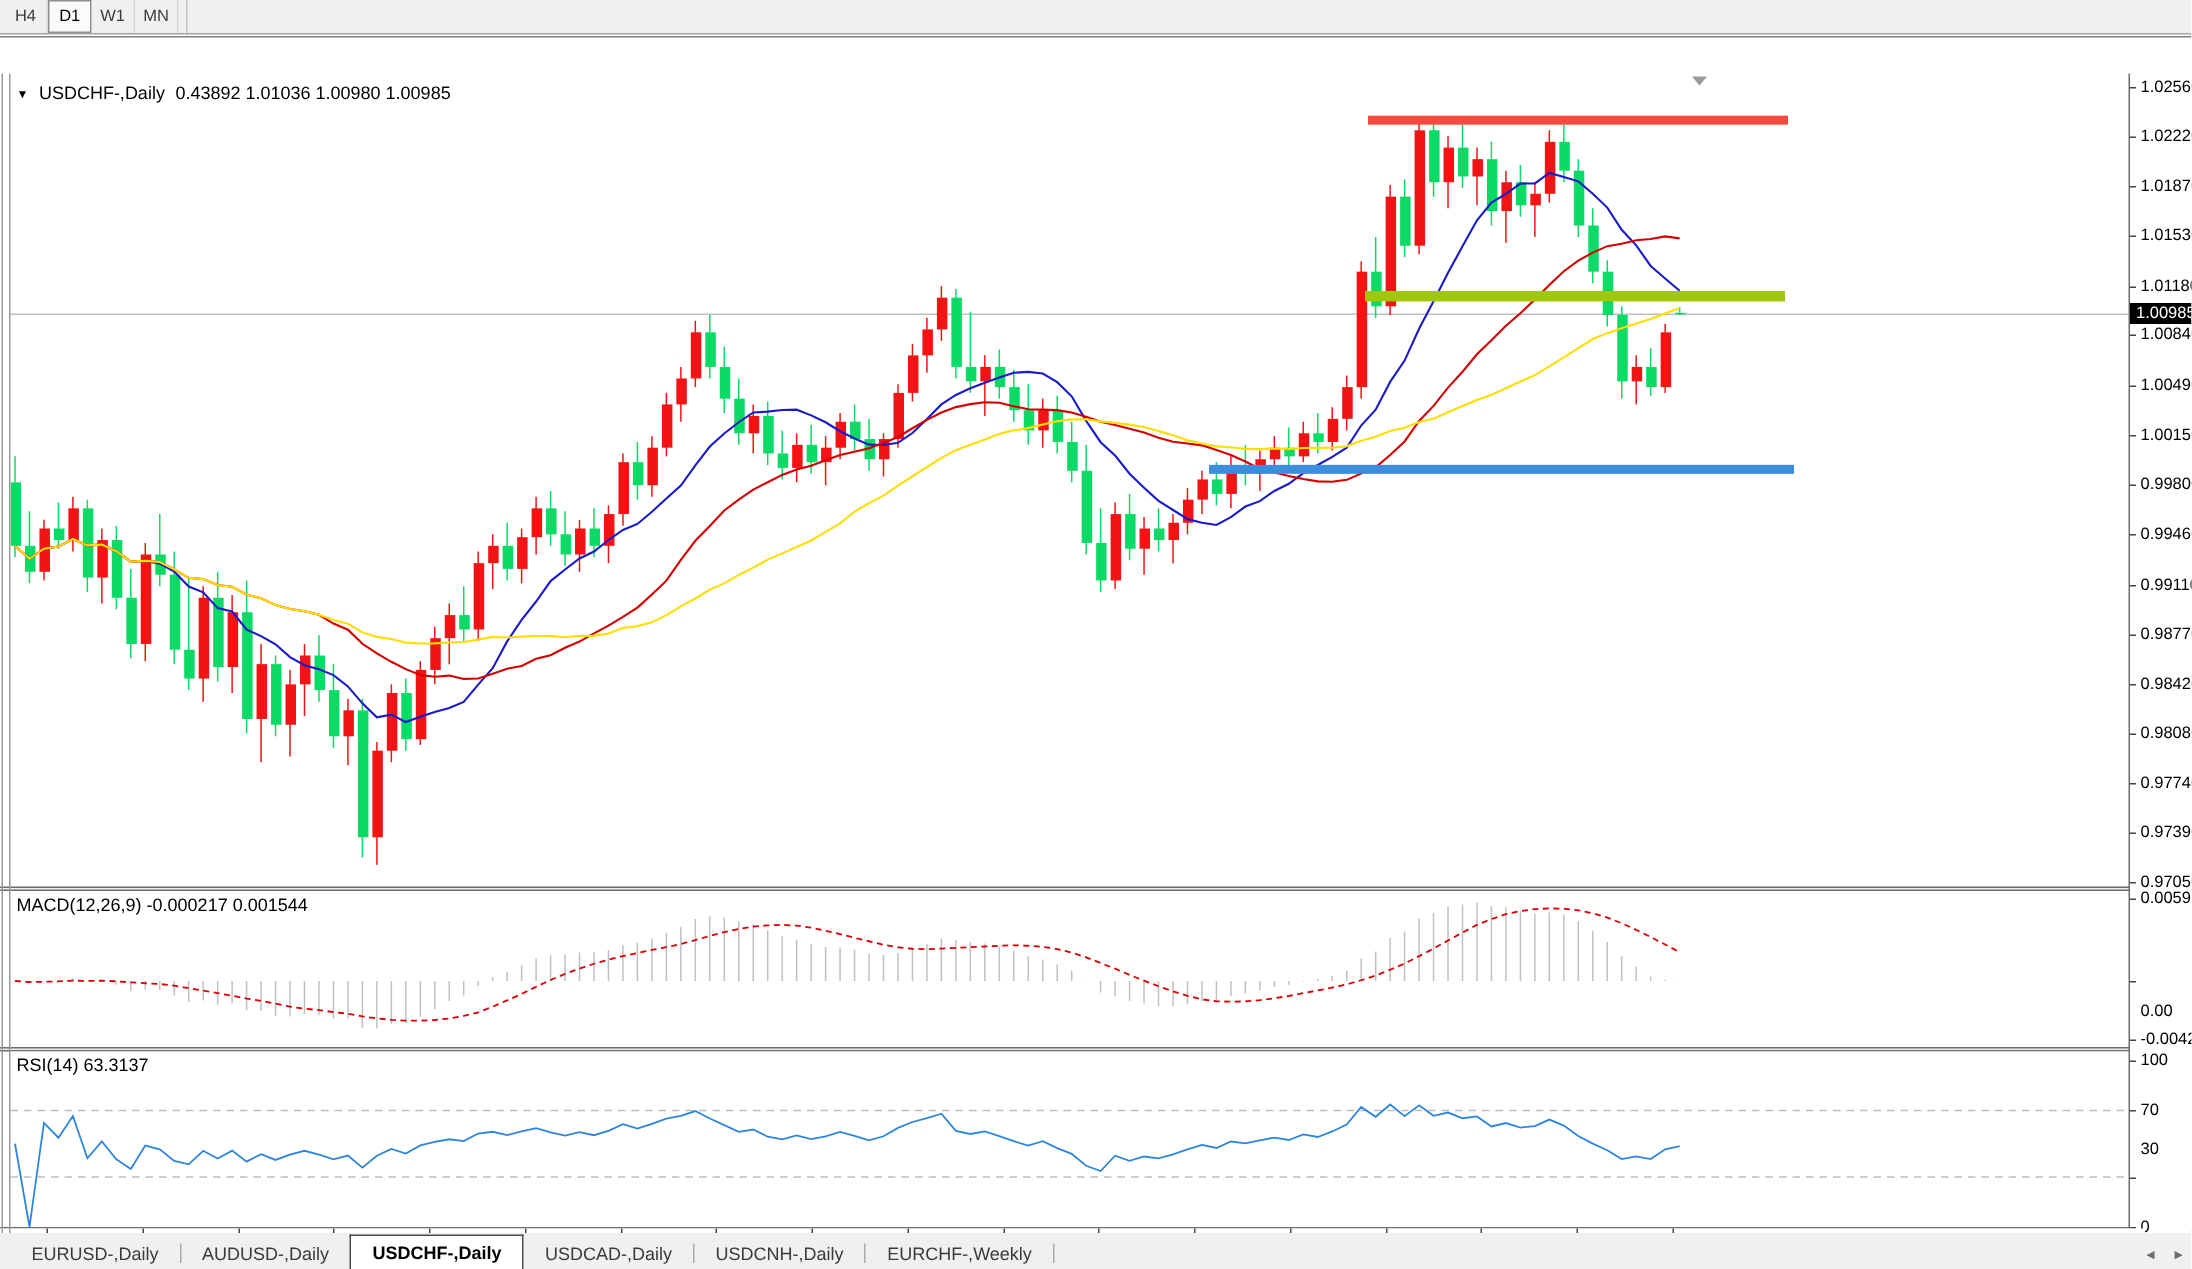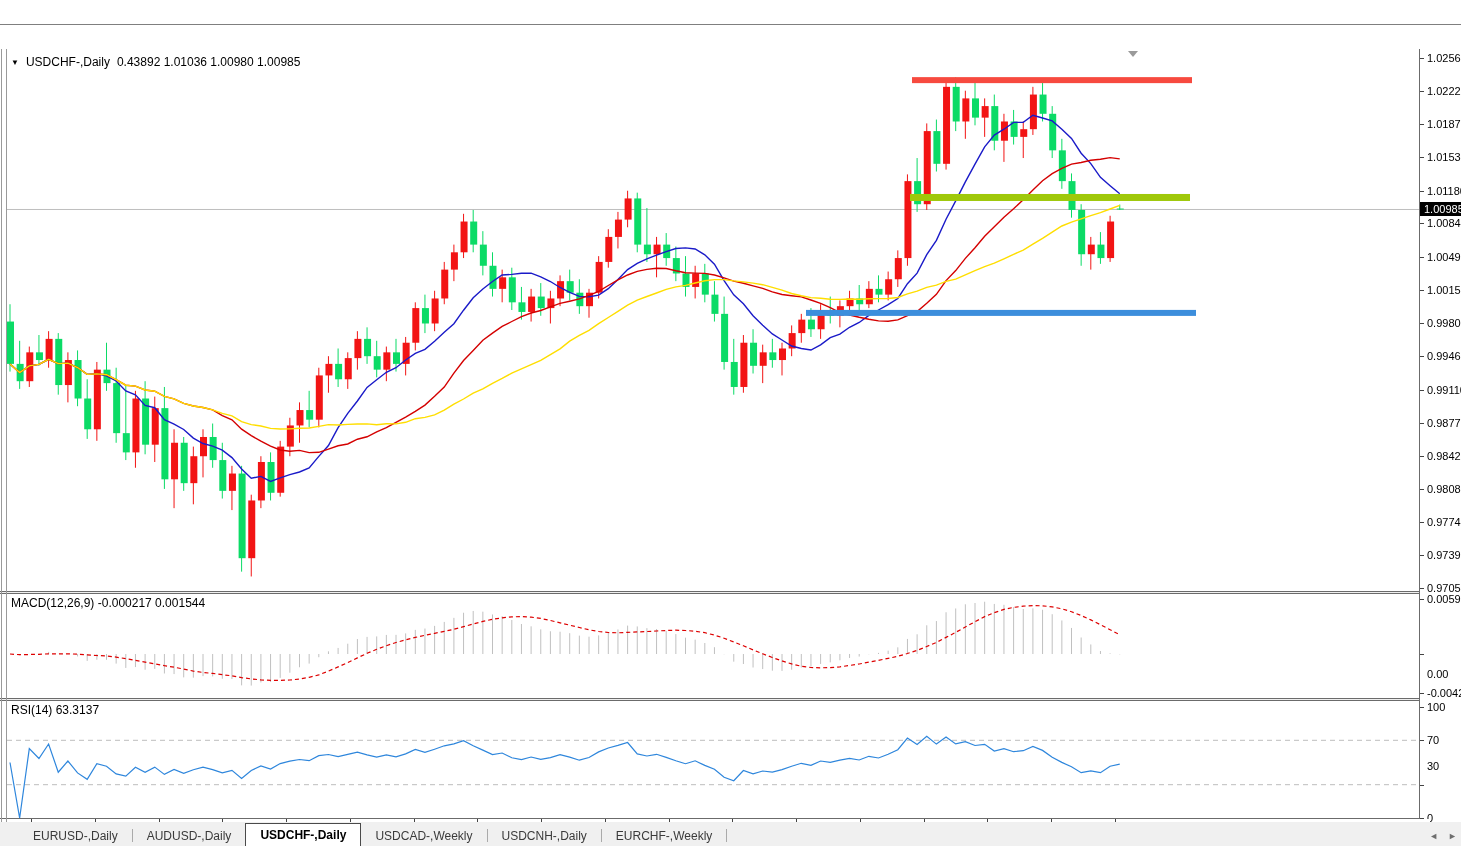--- a/index.html
+++ b/index.html
@@ -31,32 +31,39 @@
 .date-axis{position:absolute;left:0;top:794px;width:1430px;height:26px;background:#fff;font-size:11px}
 .date-tick{position:absolute;top:0;width:1px;height:4px;background:#444}
 .date-label{position:absolute;top:7px;transform:translateX(-50%);white-space:nowrap}
 .chart-title{position:absolute;left:11px;top:30px;font-size:12px;display:flex;align-items:center;gap:7px}
 .menu-tri{font-size:8px;color:#000}
 .ind-label{position:absolute;left:11px;font-size:12px}
 #macd-label{top:571px}
 #rsi-label{top:678px}
 .shift-marker{position:absolute;left:1128px;top:26px;width:0;height:0;border-left:5px solid transparent;border-right:5px solid transparent;border-top:6px solid #9a9a9a}
 
-.tabbar{position:absolute;left:0;top:822px;width:1461px;height:24px;background:#f0f0f0;display:flex;align-items:flex-end;padding-left:19px}
+.tabbar{position:absolute;left:0;top:822px;width:1461px;height:24px;background:#f0f0f0;display:flex;align-items:flex-end;padding-left:7px}
 .tab{height:21px;display:flex;align-items:center;padding:0 14px;font-size:12px;color:#3a3a3a;cursor:default;white-space:nowrap}
 .tab.active{background:#fff;border:1px solid #4a4a4a;border-bottom:none;color:#000;height:23px;font-weight:bold}
 .tab-sep{width:1px;height:13px;background:#aaa;margin:0 0 4px 0}
 .tab-arrows{position:absolute;right:4px;top:9px;color:#6e6e6e;font-size:9px;display:flex;gap:10px}
 .tab-arrow{cursor:default}
 </style>
 </head>
 <body>
 
 <div class="app">
 
+  <div class="toolbar">
+    <button class="tfbtn">H4</button>
+    <button class="tfbtn active">D1</button>
+    <button class="tfbtn">W1</button>
+    <button class="tfbtn">MN</button>
+    <div class="tb-end-sep"></div>
+  </div>
 
   <div class="chartwin">
     <svg class="pane" id="main-svg">
         <line x1="0" x2="1412" y1="159.49925000000147" y2="159.49925000000147" stroke="#bfbfbf" stroke-width="1"></line>
         <g>
           <line x1="3" x2="3" y1="254.24640000000068" y2="321.5794000000007" stroke="#0bdb66" stroke-width="1"></line>
           <rect x="0" y="271.5606000000009" width="7" height="42.3235999999996" fill="#0bdb66"></rect>
           <line x1="12.649999999999999" x2="12.649999999999999" y1="290.7986000000009" y2="338.89360000000096" stroke="#0bdb66" stroke-width="1"></line>
           <rect x="9.649999999999999" y="313.8842000000005" width="7" height="17.314200000000255" fill="#0bdb66"></rect>
           <line x1="22.3" x2="22.3" y1="296.5700000000003" y2="336.96980000000116" stroke="#f21414" stroke-width="1"></line>
@@ -535,21 +542,21 @@
     <div class="shift-marker"></div>
     <div class="vline-outer"></div>
     <div class="vline-inner"></div>
   </div>
 
   <div class="tabbar">
     <div class="tab">EURUSD-,Daily</div>
     <div class="tab-sep"></div>
     <div class="tab">AUDUSD-,Daily</div>
     <div class="tab active">USDCHF-,Daily</div>
-    <div class="tab">USDCAD-,Weekly</div>
+    <div class="tab">USDCAD-,Daily</div>
     <div class="tab-sep"></div>
     <div class="tab">USDCNH-,Daily</div>
     <div class="tab-sep"></div>
     <div class="tab">EURCHF-,Weekly</div>
     <div class="tab-sep"></div>
     <div class="tab-arrows">
       <span class="tab-arrow">◄</span>
       <span class="tab-arrow">►</span>
     </div>
   </div>

